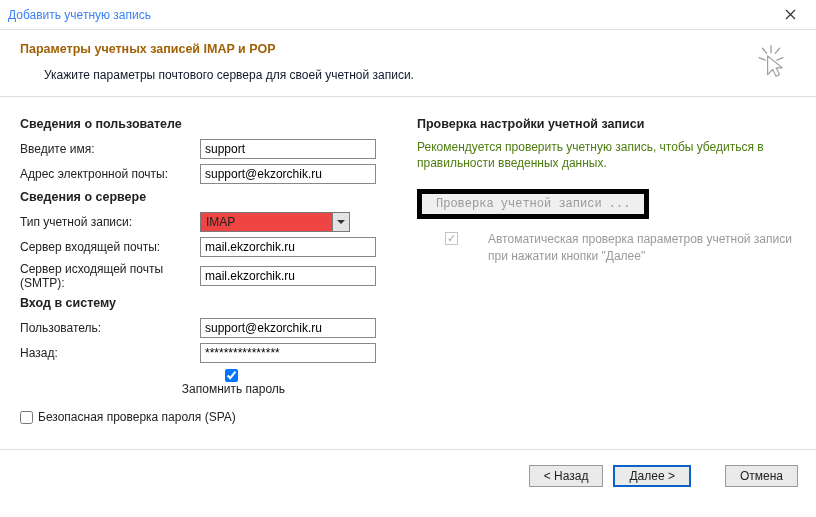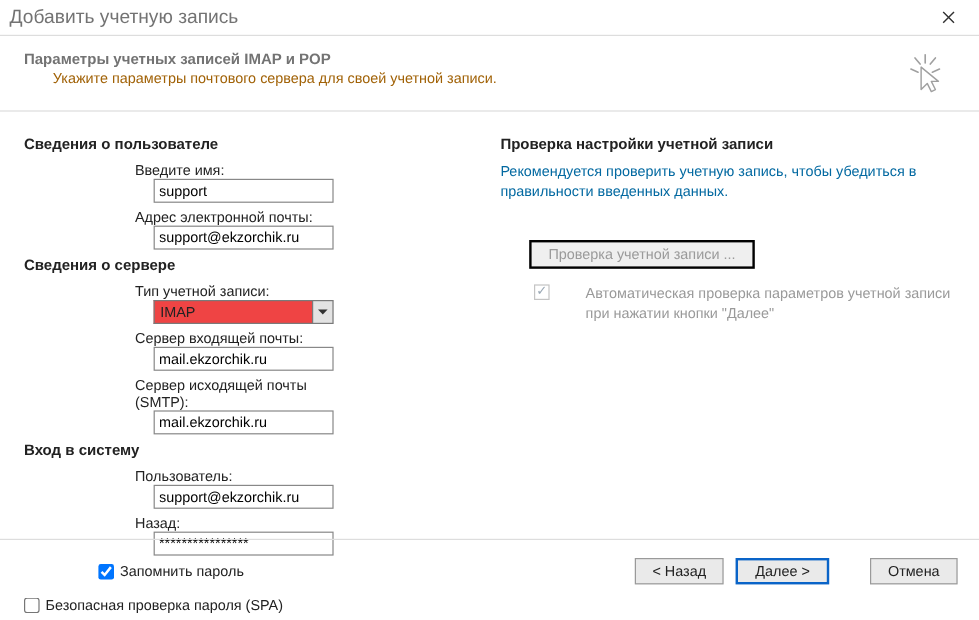--- a/index.html
+++ b/index.html
@@ -13,50 +13,50 @@
     overflow:hidden;
     position:relative;
   }
   .titlebar {
     height:30px;
     display:flex; align-items:center;
     padding:0 8px;
     border-bottom:1px solid #ddd;
     background:#fff;
   }
-  .titlebar .title { flex:1; font-size:16px; color:#737373; }
+  .titlebar .title { flex:1; font-size:12px; color:#3b82f6; }
   .titlebar .close {
     width:36px; height:28px;
     display:flex; align-items:center; justify-content:center;
     font-size:14px; color:#333;
     cursor:default;
   }
   .header {
     padding:12px 20px 14px 20px;
     border-bottom:1px solid #ddd;
     display:flex;
     align-items:flex-start;
   }
   .header .text { flex:1; }
-  .header .h1 { font-weight:bold; font-size:12.5px; color:#737373; margin-bottom:2px; }
-  .header .sub { font-size:12px; color:#a16207; padding-left:24px; }
+  .header .h1 { font-weight:bold; font-size:12.5px; color:#a16207; margin-bottom:12px; }
+  .header .sub { font-size:12px; color:#0f172a; padding-left:24px; }
   .header .cursor-svg { width:34px; height:34px; margin-right:8px; margin-top:2px; }
   .content {
     display:flex;
     padding:14px 20px 4px 20px;
     gap:32px;
     justify-content:center;
   }
   .col-left { width:365px; }
   .col-right { flex:1; }
   .section-title { font-weight:bold; font-size:12.5px; margin-bottom:8px; margin-top:6px; }
-  .row { display:flex; align-items:center; margin-bottom:5px;flex-direction:column; }
+  .row { display:flex; align-items:center; margin-bottom:5px; }
   .row label { width:180px; font-size:12px; color:#222; }
   .row input[type=text], .row input[type=password] {
-    width:150px; height:20px;
+    width:176px; height:20px;
     border:1px solid #888;
     background:#fff;
     font-size:12px;
     padding:1px 4px;
     font-family:inherit;
   }
   .combo {
     display:flex; align-items:stretch;
     width:150px; height:20px;
   }
@@ -67,33 +67,33 @@
     font-size:12px;
   }
   .combo .btn {
     width:18px; border:1px solid #7a7a7a;
     background:#e3e3e3;
     display:flex; align-items:center; justify-content:center;
   }
   .chev-down {
     width:0;height:0;border-left:4px solid transparent;border-right:4px solid transparent;border-top:4px solid #333;
   }
-  .check-row { display:flex; align-items:center; margin-top:6px; margin-left:62px; }
+  .check-row { display:flex; align-items:center; margin-top:6px; margin-left:62px;flex-direction:column; }
   .check-row input { margin:0 5px 0 0; }
   .check-simple { display:flex; align-items:center; margin-top:14px; }
   .check-simple input { margin:0 5px 0 0; }
-  .right-desc { font-size:12px; color:#0369a1; margin-bottom:33px; line-height:1.35; }
+  .right-desc { font-size:12px; color:#4d7c0f; margin-bottom:18px; line-height:1.35; }
   .btn-disabled {
     display:inline-block;
     padding:3px 14px;
-    border:2px solid #000000;
+    border:5px solid #000000;
     background:#efefef;
     color:#9a9a9a;
     font-size:12px;
-    margin-left:24px;
+    font-family:Liberation Mono, monospace;
   }
   .auto-check { display:flex; align-items:flex-start; gap:6px; margin:12px 0 0 28px; }
   .auto-check .box {
     width:13px;height:13px;border:1px solid #c4c4c4;background:#fff;
     display:flex;align-items:center;justify-content:center;margin-top:1px;
     flex-shrink:0;
   }
   .auto-check .tick { color:#9aa8b5; font-size:11px; line-height:1; }
   .auto-check .lbl { color:#9a9a9a; font-size:12px; line-height:1.35;margin-left:24px; }
   .slider-area { margin-top:70px; }

